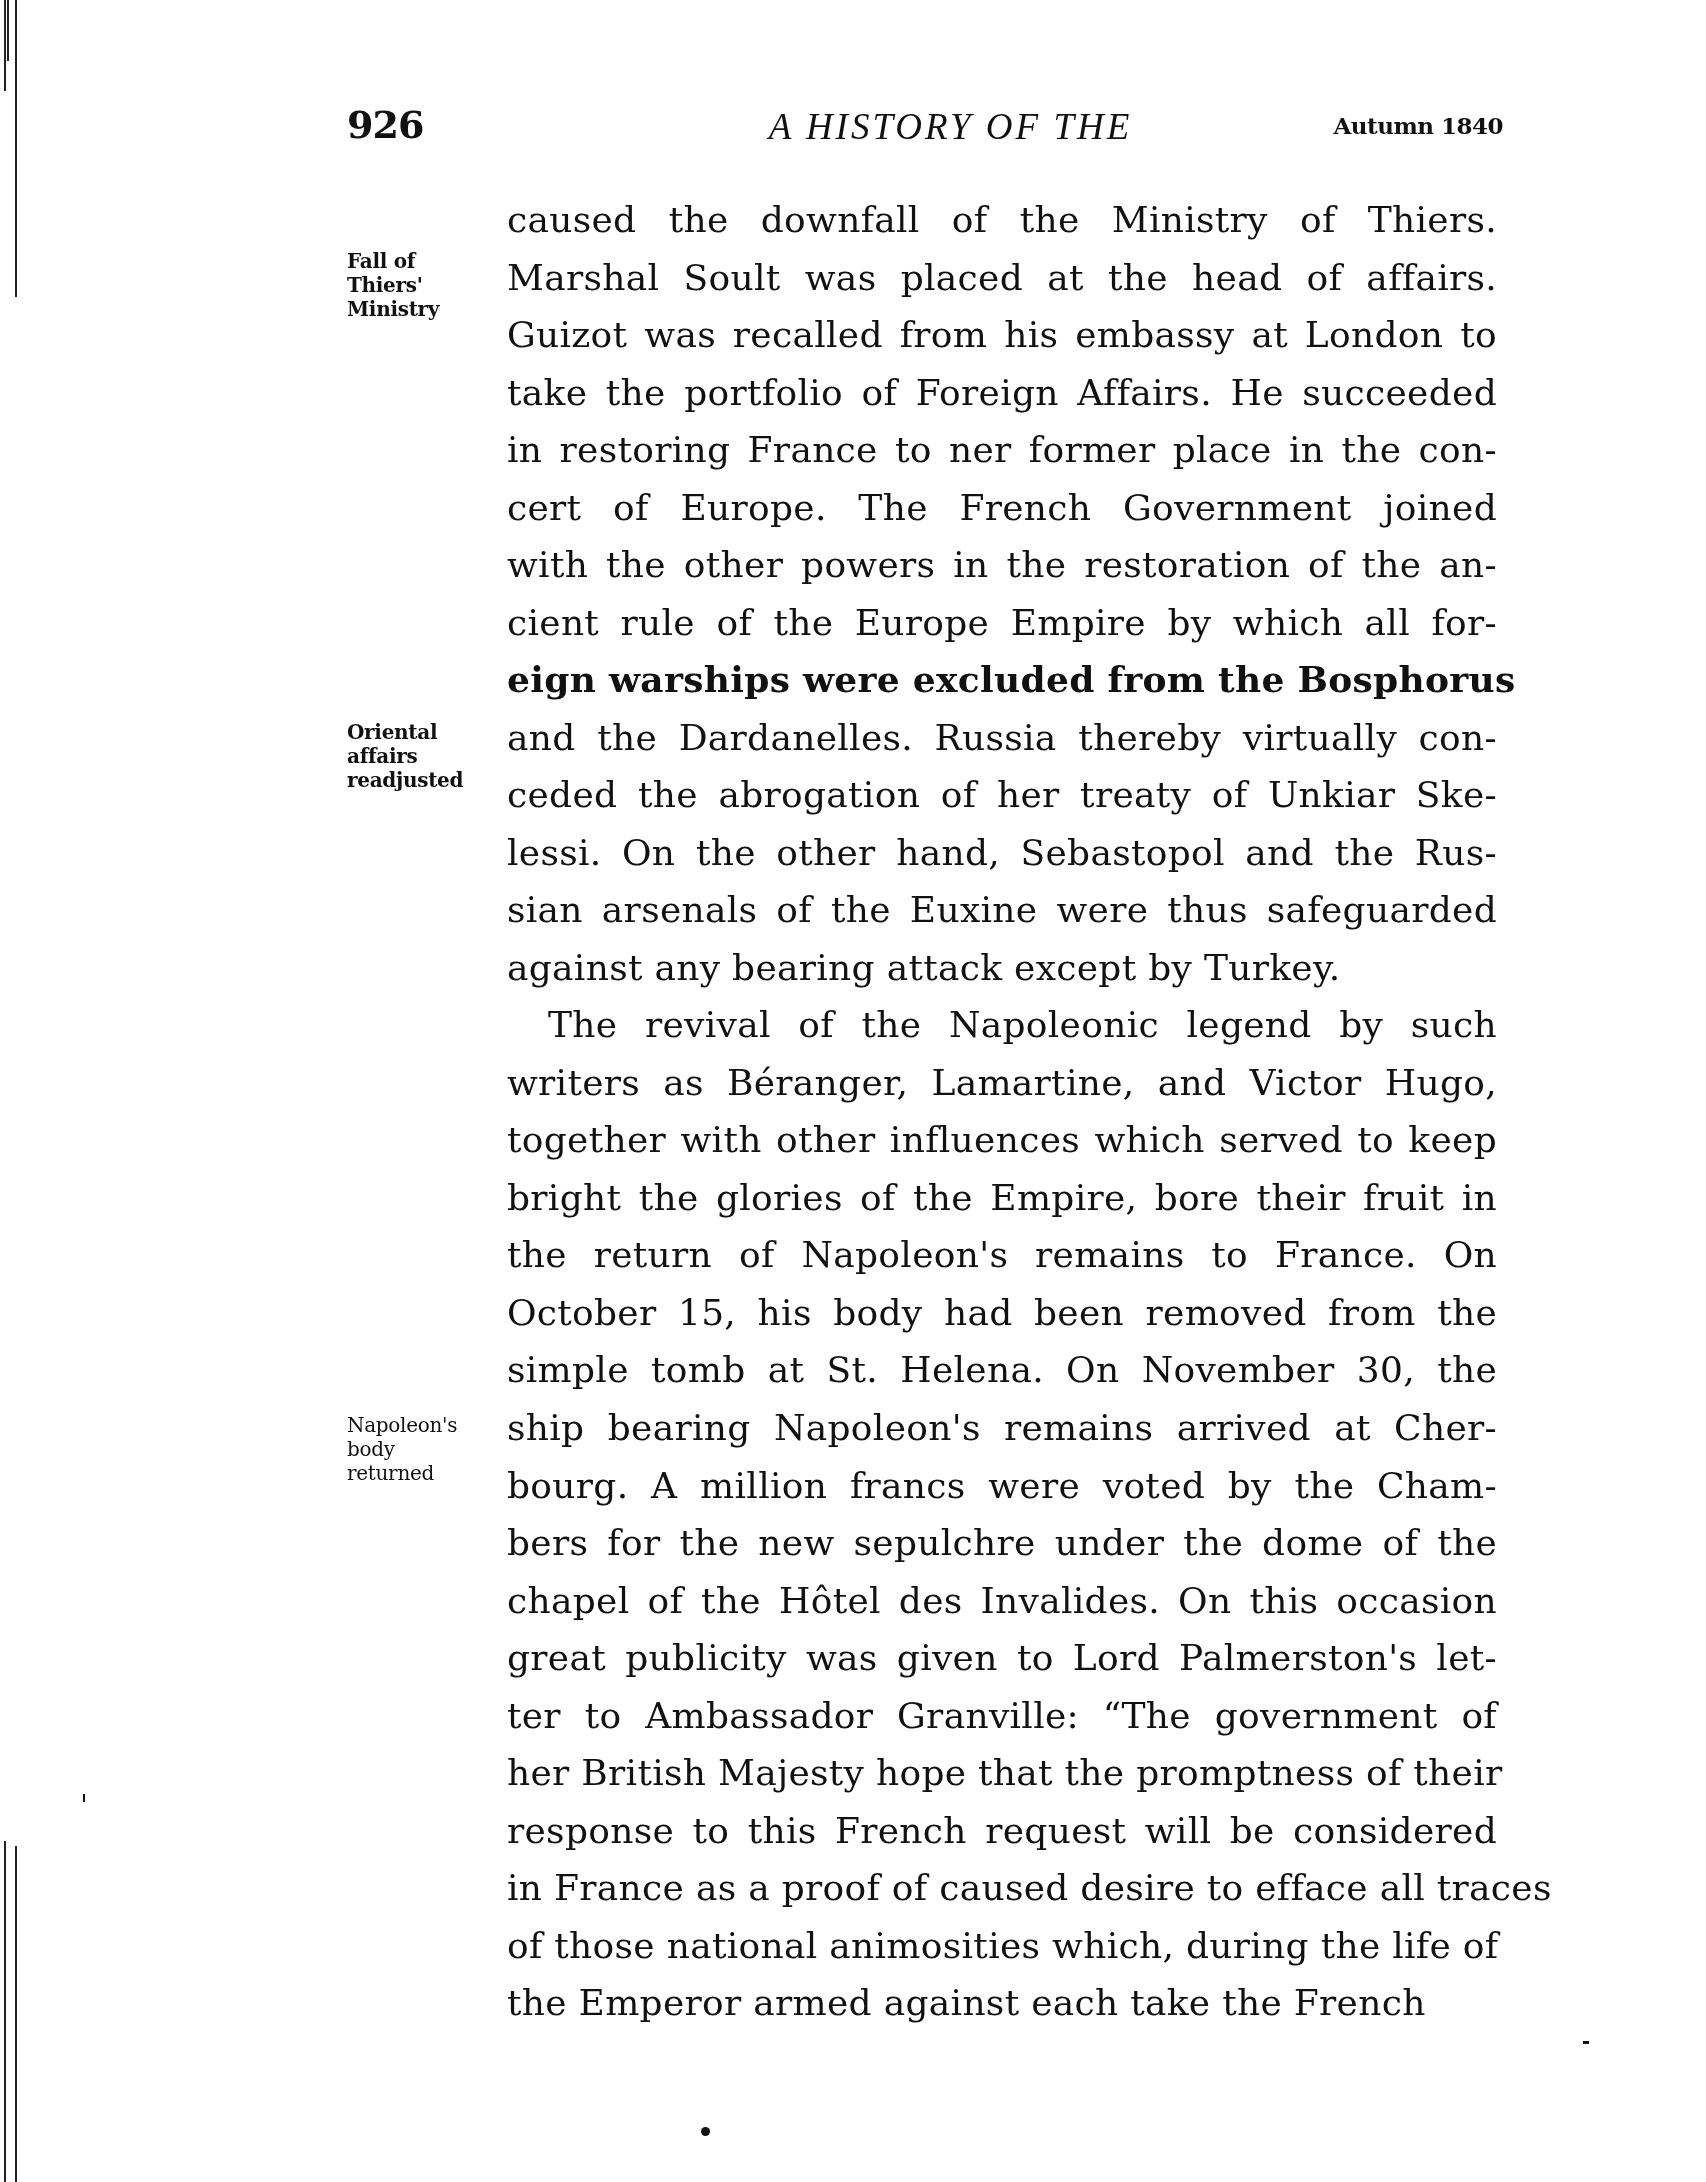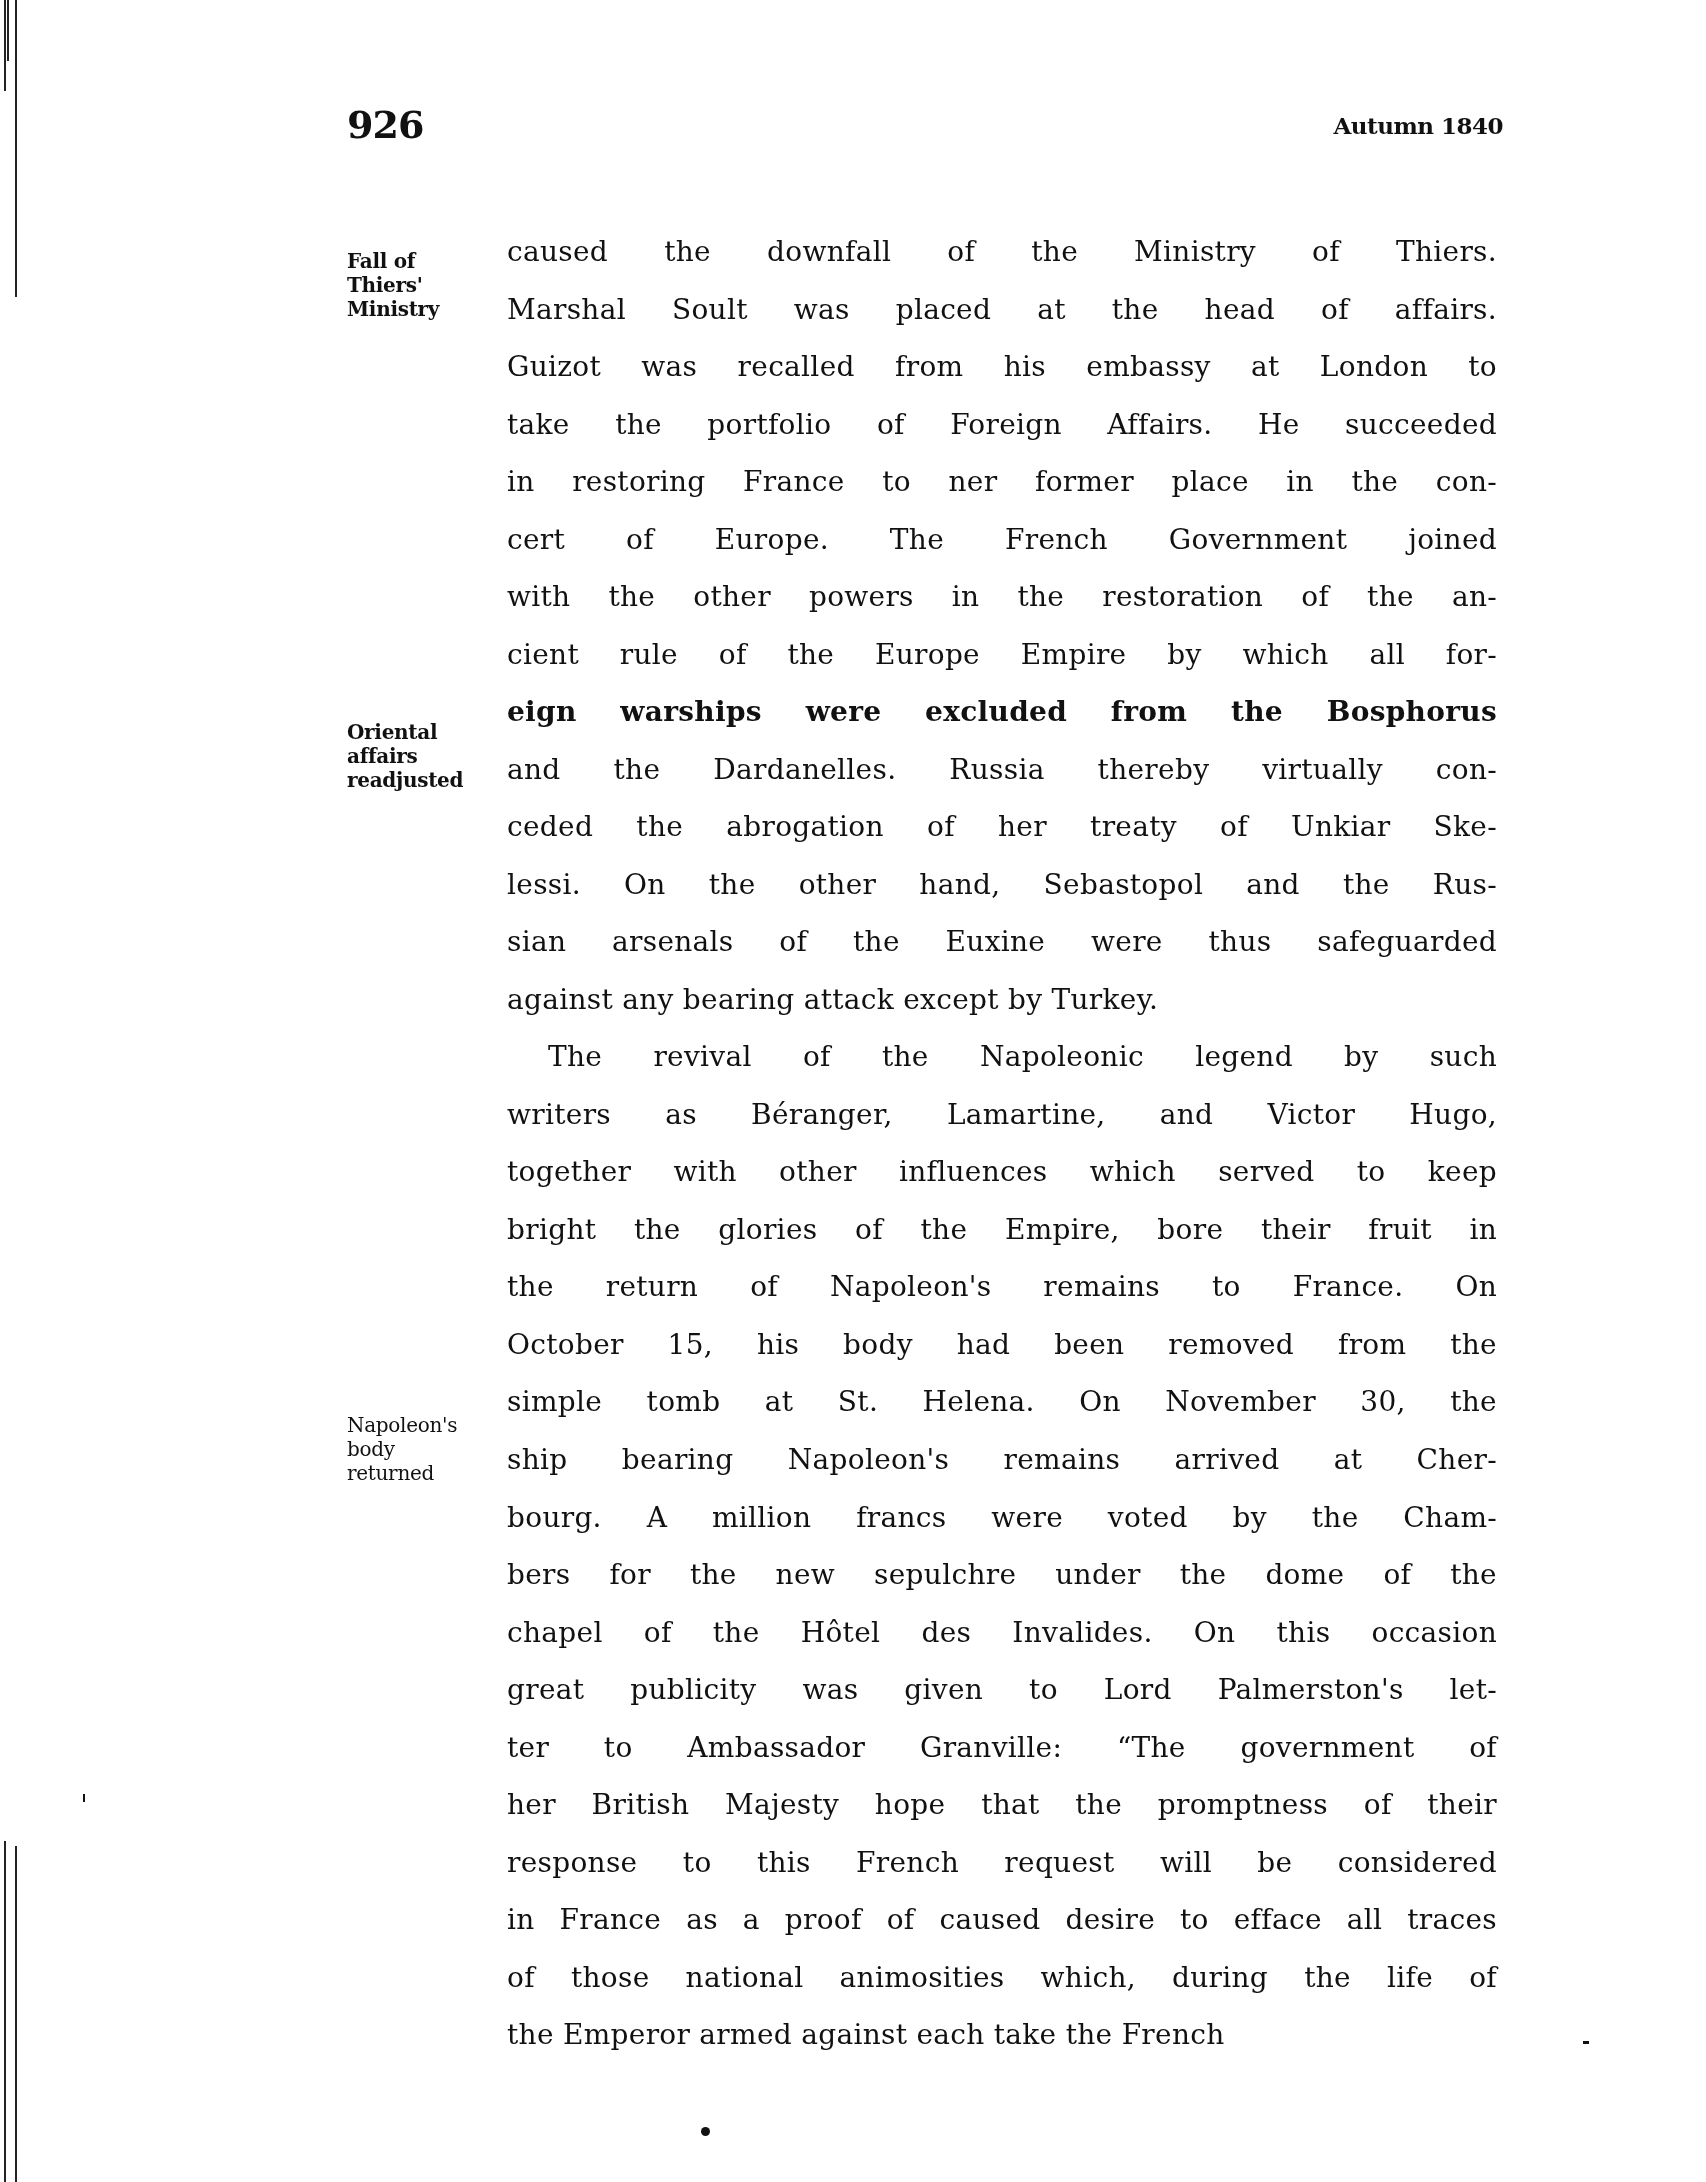--- a/index.html
+++ b/index.html
@@ -4,21 +4,21 @@
 <style>
   html, body { margin: 0; padding: 0; background: #ffffff; }
   body { width: 1707px; height: 2182px; position: relative; overflow: hidden; color: #111111; }
   .page { position: absolute; left: 0; top: 0; width: 1707px; height: 2182px; background: #ffffff; }
 
   .header-num { position: absolute; left: 347px; top: 103px; font-family: "DejaVu Serif", serif; font-weight: bold; font-size: 38px; line-height: 44px; letter-spacing: -1px; }
   .header-title { position: absolute; left: 693px; top: 107px; width: 515px; text-align: center; font-family: "Liberation Serif", serif; font-style: italic; font-size: 37px; line-height: 40px; letter-spacing: 3px; }
   .header-date { position: absolute; left: 1327px; top: 111px; width: 176px; text-align: right; font-family: "DejaVu Serif", serif; font-weight: bold; font-size: 23px; line-height: 30px; letter-spacing: -0.5px; }
 
   .body-text { position: absolute; left: 507px; top: 0; width: 990px; }
-  .line { position: absolute; left: 0; width: 990px; height: 57px; font-family: "DejaVu Serif", serif; font-size: 28px; line-height: 57px; white-space: nowrap; text-align: justify; text-align-last: justify; letter-spacing: 0.3px; margin-top: 32px; }
+  .line { position: absolute; left: 0; width: 990px; height: 57px; font-family: "DejaVu Serif", serif; font-size: 36px; line-height: 57px; white-space: nowrap; text-align: justify; text-align-last: justify; letter-spacing: 0.3px; }
   .line.indent { left: 41px; width: 949px; }
   .line.last { text-align-last: left; }
 
   .margin-note { position: absolute; left: 347px; font-family: "DejaVu Serif", serif; font-size: 20px; line-height: 24px; letter-spacing: -0.3px; }
   .margin-note.bold { font-weight: bold; }
   .margin-note span { display: block; white-space: nowrap; }
 
   .speck { position: absolute; background: #111; }
   .scanline { position: absolute; background: #222; width: 2px; }
 </style>
@@ -30,20 +30,21 @@
   <div class="scanline" style="left:4px; top:0; height:91px;"></div>
   <div class="scanline" style="left:7px; top:0; height:61px;"></div>
   <div class="scanline" style="left:15px; top:0; height:297px;"></div>
   <div class="scanline" style="left:4px; top:1841px; height:341px;"></div>
   <div class="scanline" style="left:15px; top:1846px; height:336px;"></div>
   <div class="speck" style="left:83px; top:1794px; width:2px; height:8px;"></div>
   <div class="speck" style="left:1583px; top:2041px; width:6px; height:3px;"></div>
   <div class="speck" style="left:701px; top:2127px; width:9px; height:9px; border-radius:50%;"></div>
 
   <div class="header-num">926</div>
+  <div class="header-title">A HISTORY OF THE</div>
   <div class="header-date">Autumn 1840</div>
 
   <div class="margin-note bold" style="top:249px;">
     <span>Fall of</span>
     <span>Thiers'</span>
     <span>Ministry</span>
   </div>
   <div class="margin-note bold" style="top:720px;">
     <span>Oriental</span>
     <span>affairs</span>

